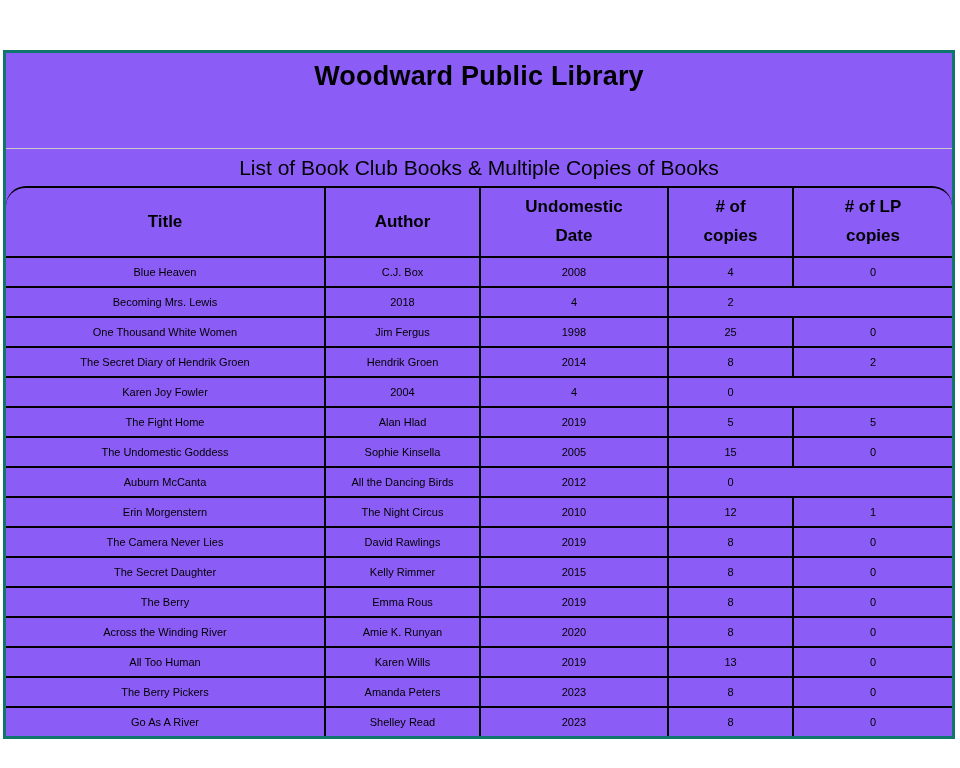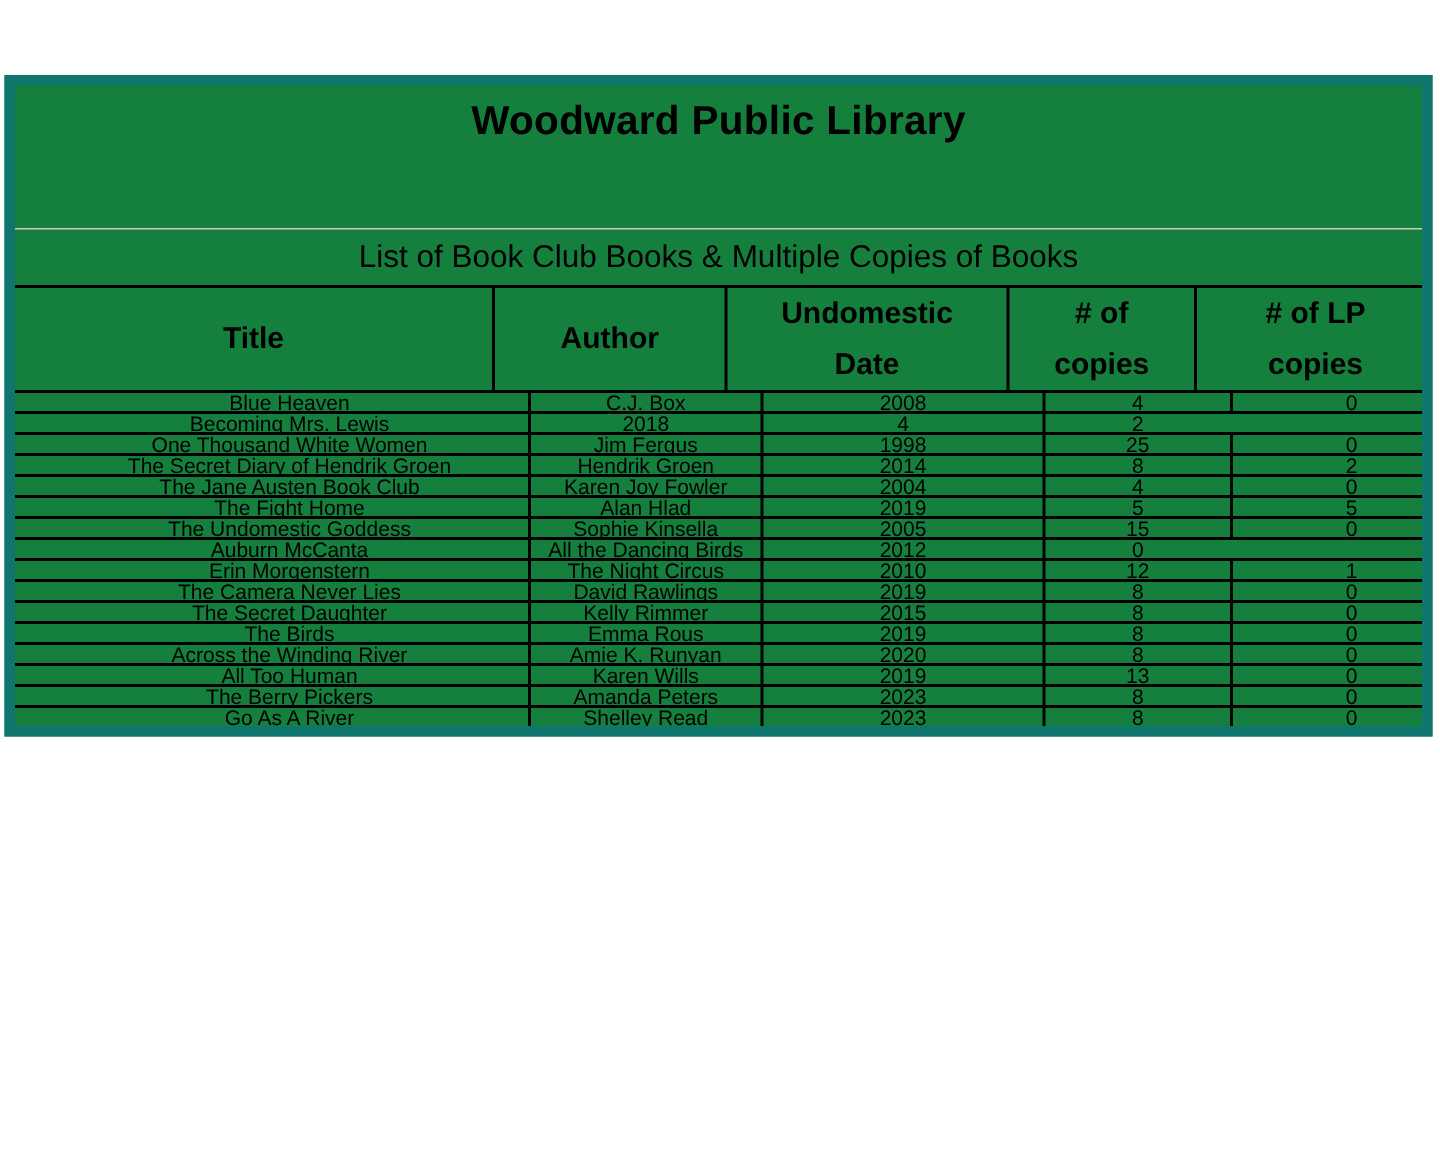--- a/index.html
+++ b/index.html
@@ -7,22 +7,22 @@
     width: 960px; height: 768px;
     background: #ffffff;
     font-family: "Liberation Sans", sans-serif;
     color: #000000;
     overflow: hidden;
   }
   .sheet {
     position: absolute;
     left: 3px; top: 50px;
     width: 952px;
-    border: 7px solid #0f766e;
-    background: #15803d;
+    border: 3px solid #0f766e;
+    background: #8b5cf6;
   }
   .row-title {
     height: 47px;
     display: flex; align-items: center; justify-content: center;
     font-size: 27px; font-weight: bold;
     letter-spacing: 0.2px;
   }
   .row-sub {
     height: 38px;
     display: flex; align-items: center; justify-content: center;
@@ -30,33 +30,32 @@
     border-top: 1px solid #c9c9c9;
     margin-top: 48px;
   }
   .cols {
     display: grid;
     grid-template-columns: 318px 155px 188px 125px 160px;
   }
   .thead {
     height: 70px;
     border-top: 2px solid #000;
-    font-size: 20px; font-weight: bold;
+    font-size: 17px; font-weight: bold; border-radius: 20px;
   }
   .thead .cell {
     display: flex; align-items: center; justify-content: center;
     text-align: center;
     white-space: pre-line;
     line-height: 1.7;
   }
   .trow {
-    height: 14px;
+    height: 30px;
     border-top: 2px solid #000;
-    font-size: 14px;
-    padding-left: 24px;
+    font-size: 11px;
   }
   .trow .cell {
     display: flex; align-items: center; justify-content: center;
     text-align: center;
     overflow: hidden;
     white-space: nowrap;
   }
   .cell + .cell { border-left: 2px solid #000; }
 </style>
 </head>
@@ -103,21 +102,20 @@
 
   <div class="cols trow">
     <div class="cell">The Secret Diary of Hendrik Groen</div>
     <div class="cell">Hendrik Groen</div>
     <div class="cell">2014</div>
     <div class="cell">8</div>
     <div class="cell">2</div>
   </div>
 
   <div class="cols trow">
-    <div class="cell">The Jane Austen Book Club</div>
     <div class="cell">Karen Joy Fowler</div>
     <div class="cell">2004</div>
     <div class="cell">4</div>
     <div class="cell">0</div>
   </div>
 
   <div class="cols trow">
     <div class="cell">The Fight Home</div>
     <div class="cell">Alan Hlad</div>
     <div class="cell">2019</div>
@@ -158,21 +156,21 @@
 
   <div class="cols trow">
     <div class="cell">The Secret Daughter</div>
     <div class="cell">Kelly Rimmer</div>
     <div class="cell">2015</div>
     <div class="cell">8</div>
     <div class="cell">0</div>
   </div>
 
   <div class="cols trow">
-    <div class="cell">The Birds</div>
+    <div class="cell">The Berry</div>
     <div class="cell">Emma Rous</div>
     <div class="cell">2019</div>
     <div class="cell">8</div>
     <div class="cell">0</div>
   </div>
 
   <div class="cols trow">
     <div class="cell">Across the Winding River</div>
     <div class="cell">Amie K. Runyan</div>
     <div class="cell">2020</div>

